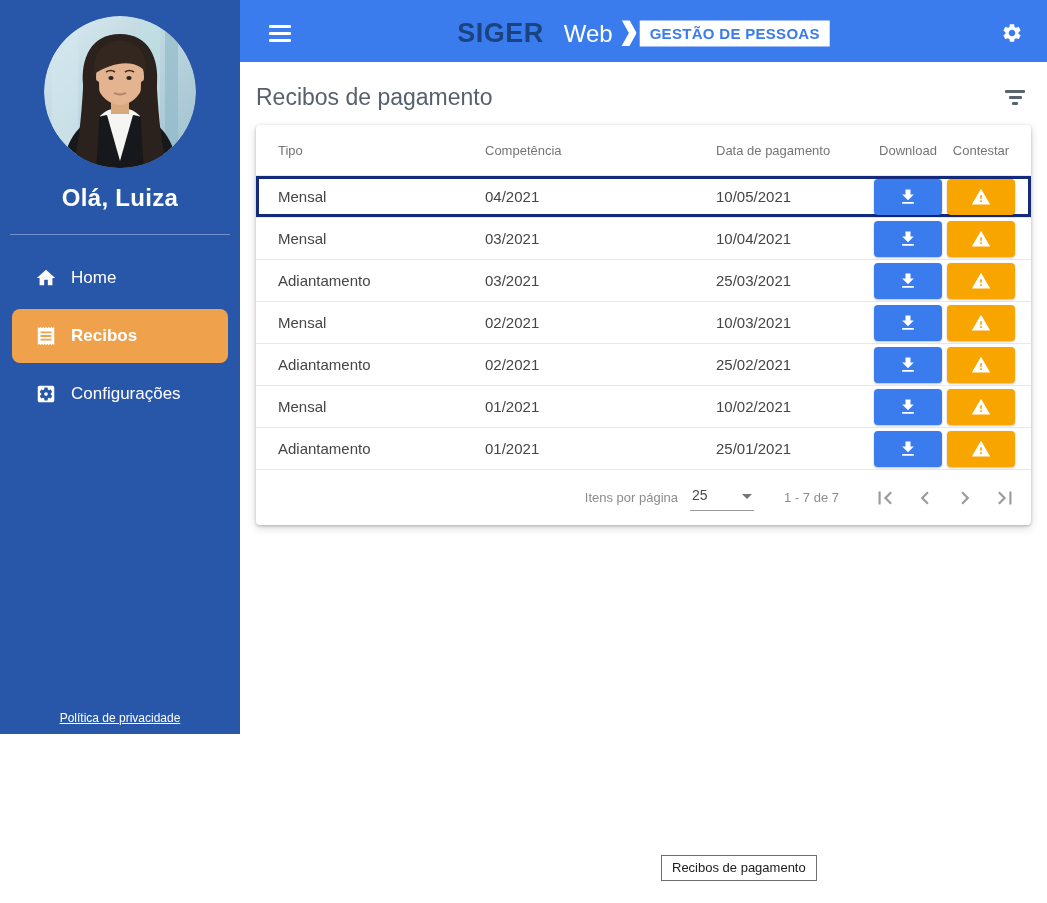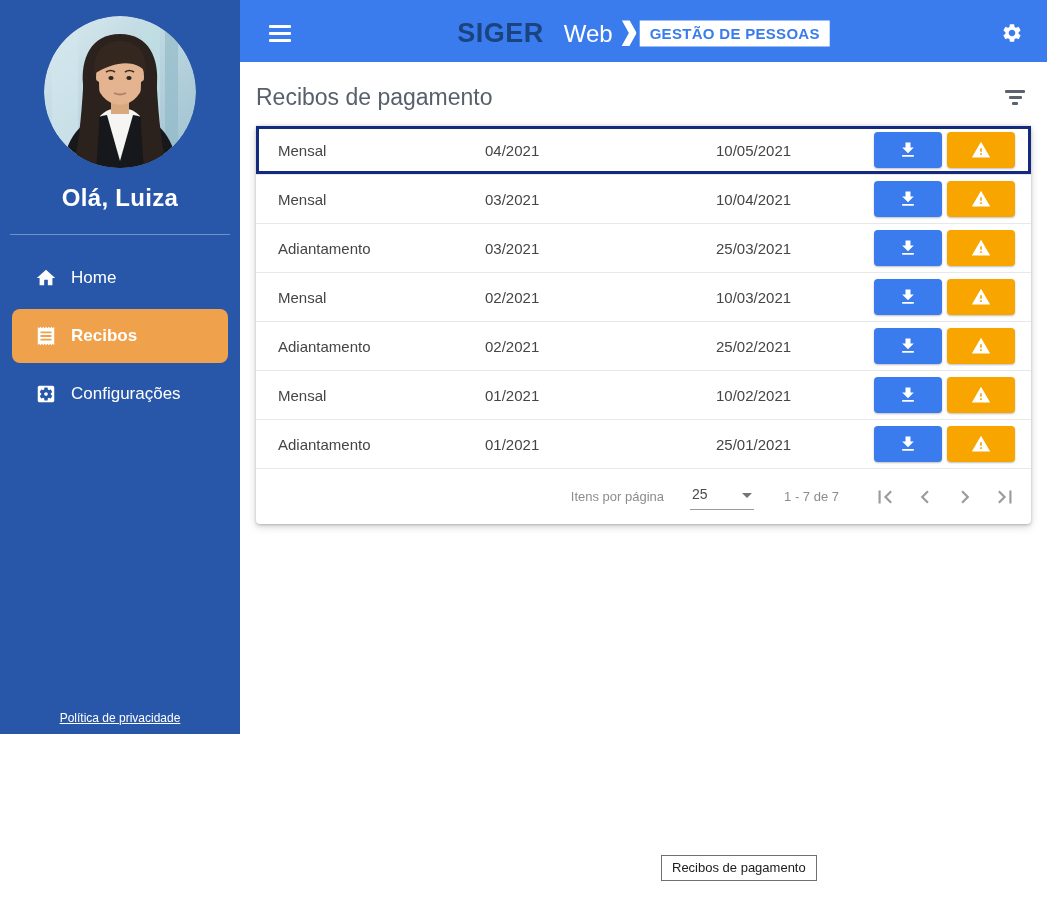--- a/index.html
+++ b/index.html
@@ -56,33 +56,33 @@
                 flex-direction:column; align-items:center; gap:3px; padding:6px 8px; }
   .filter-btn span { display:block; height:3px; background:#5B646E; border-radius:1px; }
   .filter-btn .f1 { width:20px; } .filter-btn .f2 { width:13px; } .filter-btn .f3 { width:6px; }
 
   .card { margin:14px 16px 0; background:#fff; border-radius:4px;
           box-shadow:0 1px 3px rgba(0,0,0,.22), 0 3px 9px rgba(0,0,0,.16); }
   .thead, .trow { display:grid; grid-template-columns:207px 231px 153px 78px 68px;
                   align-items:center; padding:0 16px 0 22px; }
   .thead { height:50px; color:#757575; font-size:13px; }
   .thead .h-dl, .thead .h-ct { text-align:center; }
-  .trow { height:49px; border-top:1px solid #E8E8E8; font-size:15px; color:#454545; }
+  .trow { height:42px; border-top:1px solid #E8E8E8; font-size:15px; color:#454545; }
   .trow.selected { box-shadow:inset 0 0 0 3px var(--selection-border,#142A7C); }
   .c-dl, .c-ct { display:flex; justify-content:center; }
   .action-btn { width:68px; height:36px; border:none; border-radius:4px; cursor:pointer;
                 display:flex; align-items:center; justify-content:center;
                 box-shadow:0 1px 2px rgba(0,0,0,.25); }
   .btn-download { background:var(--download-blue,#3A7BEE); }
   .btn-contest  { background:var(--contest-orange,#F8A500); }
   .action-btn svg { width:20px; height:20px; fill:#fff; }
 
   .paginator { display:flex; align-items:center; justify-content:flex-end; height:56px;
                border-top:1px solid #E8E8E8; padding-right:6px; color:#8C8C8C; font-size:13px; }
-  .ipp-label { margin-right:26px; }
+  .ipp-label { margin-right:12px; }
   .ipp-select { display:flex; align-items:center; justify-content:space-between;
                 width:64px; border:none; background:none; border-bottom:1px solid #9A9A9A;
                 padding:2px 2px 7px; color:#4A4A4A; font-size:14px; cursor:pointer; }
   .caret { width:0; height:0; border-left:5px solid transparent; border-right:5px solid transparent;
            border-top:5px solid #757575; margin-top:4px; }
   .range { margin:0 26px 0 30px; }
   .nav-btn { width:40px; height:40px; background:none; border:none; cursor:pointer;
              display:flex; align-items:center; justify-content:center; }
   .nav-btn svg { width:26px; height:26px; fill:#9B9B9B; }
 
@@ -184,20 +184,27 @@
   <div class="title-row">
     <h1 class="page-title">Recibos de pagamento</h1>
     <button class="filter-btn">
       <span class="f1"></span>
         <span class="f2"></span>
         <span class="f3"></span>
     </button>
   </div>
 
   <section class="card">
+    <div class="thead">
+      <span>Tipo</span>
+      <span>Competência</span>
+      <span>Data de pagamento</span>
+      <span class="h-dl">Download</span>
+      <span class="h-ct">Contestar</span>
+    </div>
 
     <div id="table-body">
   <div class="trow selected">
     <div class="cell">Mensal</div>
     <div class="cell">04/2021</div>
     <div class="cell">10/05/2021</div>
     <div class="cell c-dl">
       <button class="action-btn btn-download">
         <span style="display:flex">
           <svg viewBox="0 0 24 24" width="20" height="20" fill="#fff">

